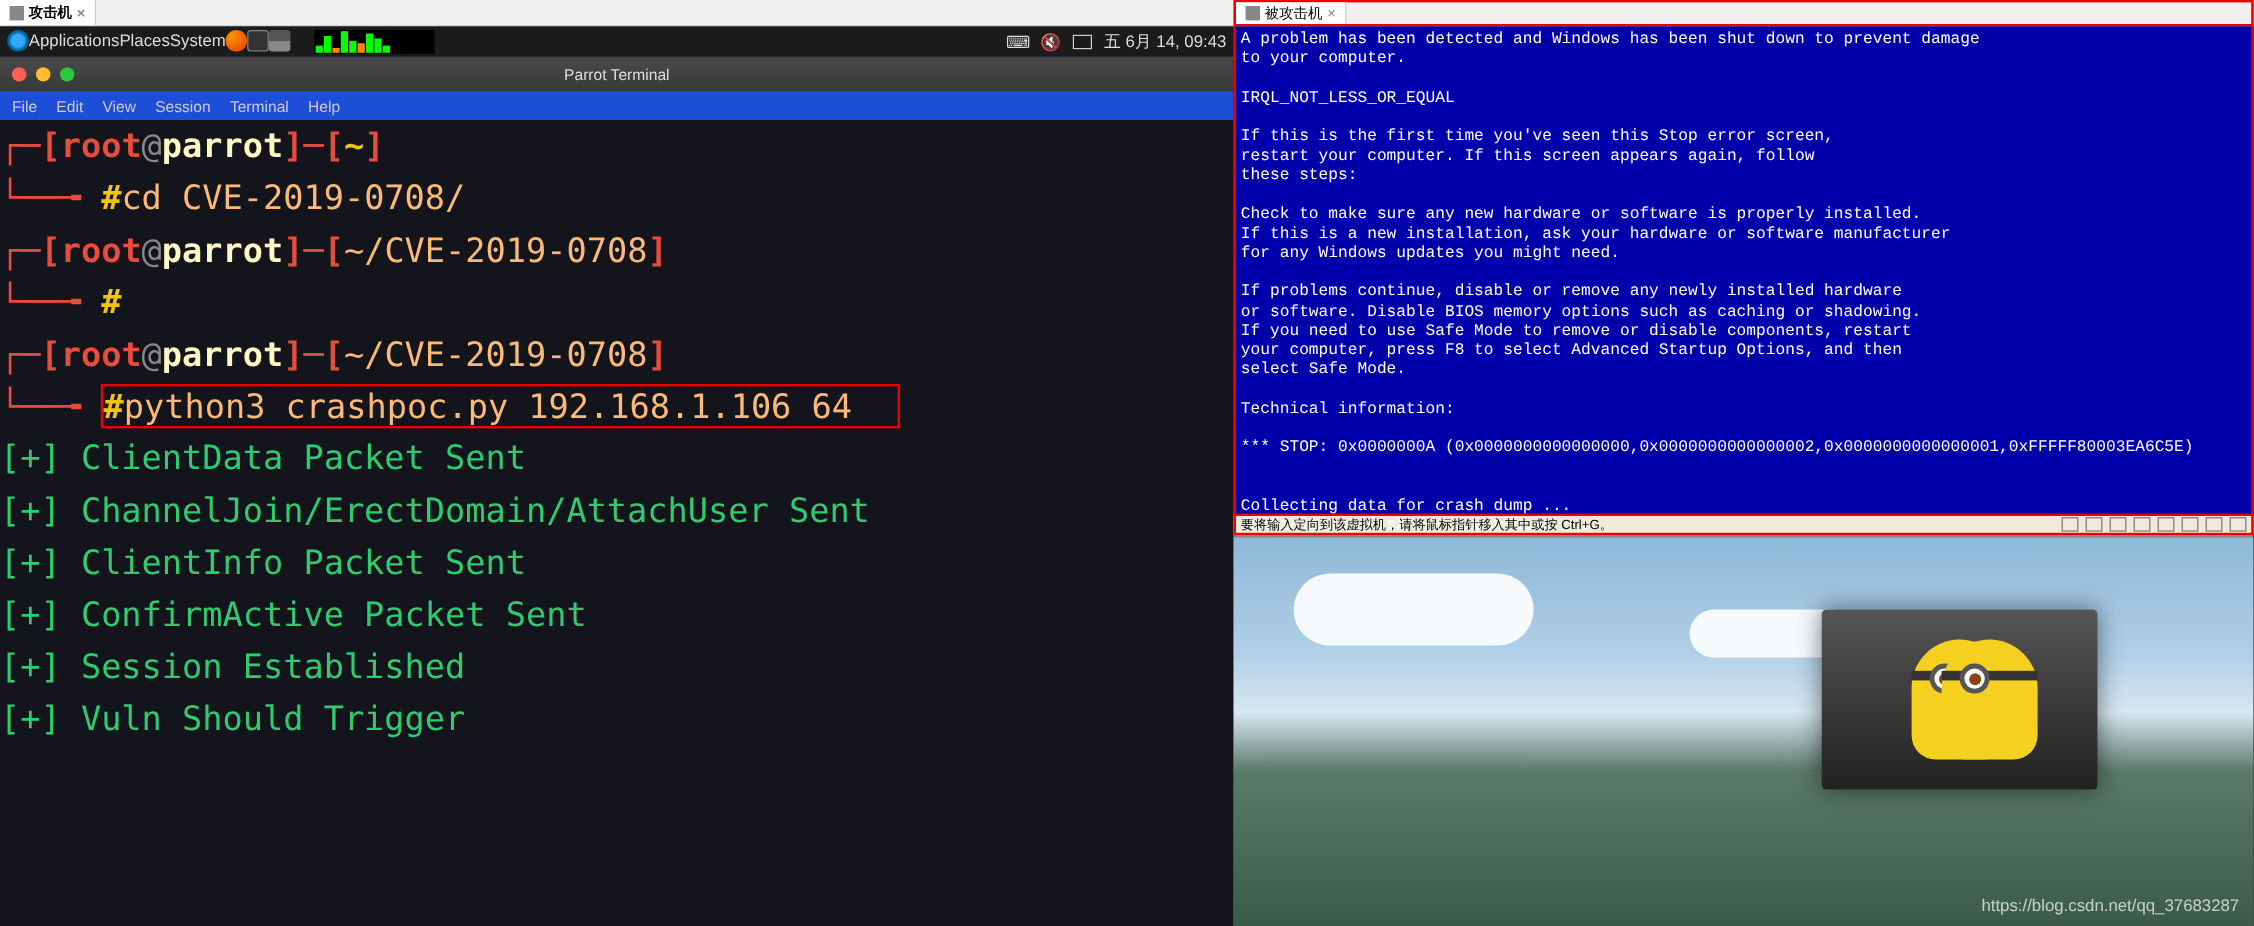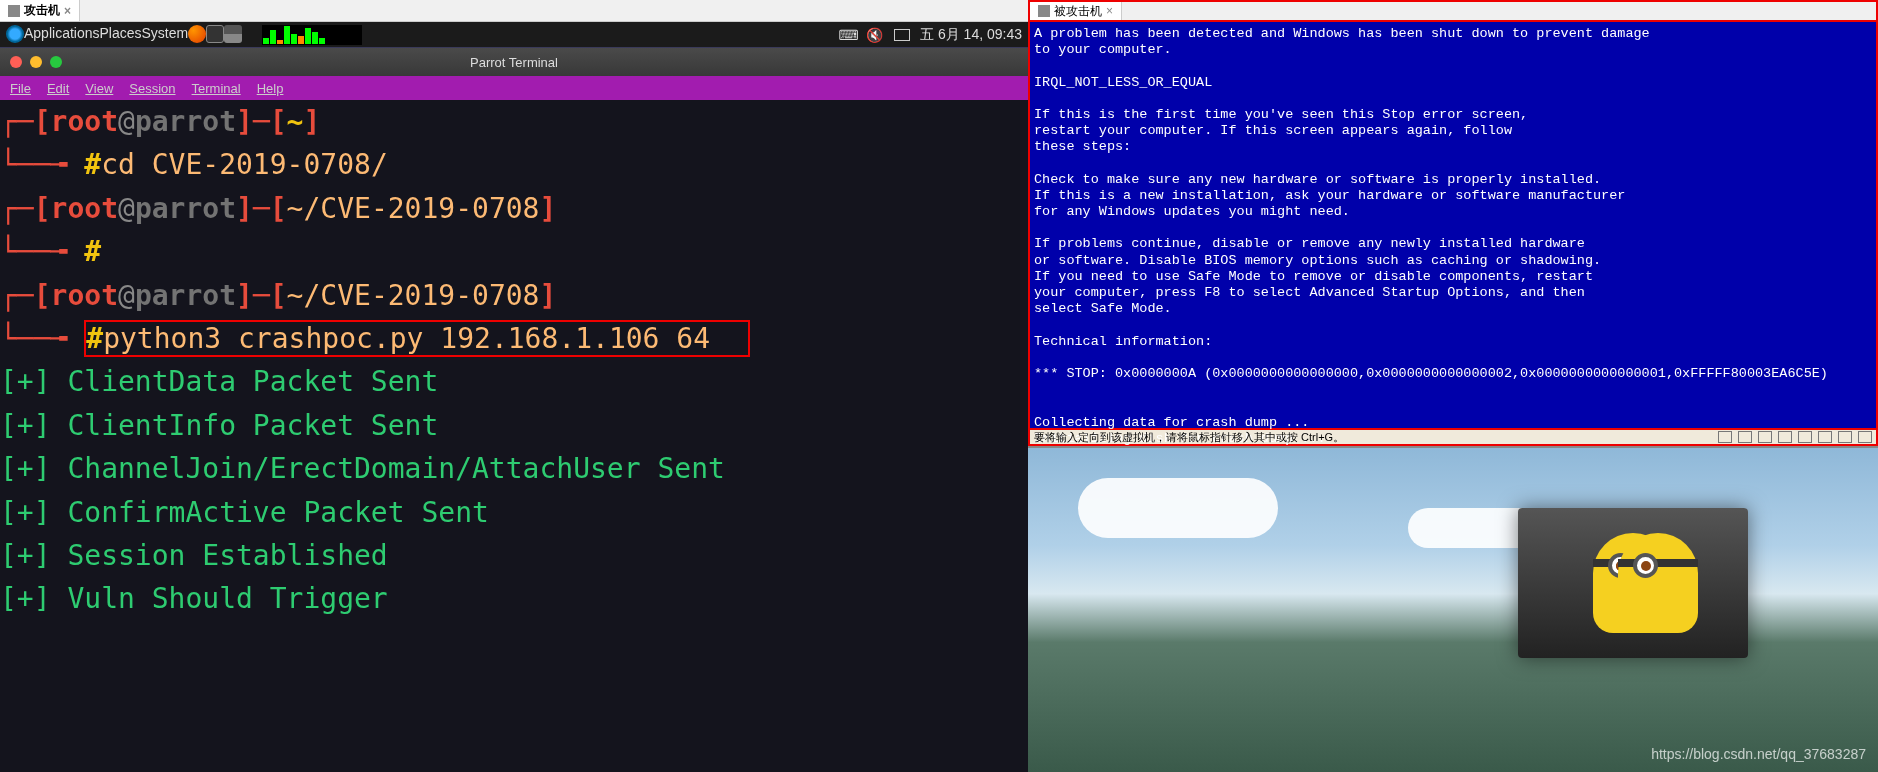--- a/index.html
+++ b/index.html
@@ -28,29 +28,29 @@
 
   
   .term-titlebar { height: 28px; background: linear-gradient(#4a4a4a, #383838); display: flex; align-items: center; color: #ddd; font-family: sans-serif; font-size: 13px; }
   .traffic-lights { display: flex; gap: 8px; padding: 0 10px; }
   .light { width: 12px; height: 12px; border-radius: 50%; }
   .light.red { background: #ff5f56; }
   .light.yellow { background: #ffbd2e; }
   .light.green { background: #27c93f; }
   .term-title { position: absolute; left: 0; right: 0; text-align: center; pointer-events: none; }
   
-  .term-menubar { height: 24px; background: #a21caf; display: flex; align-items: center; gap: 16px; padding: 0 10px; color: #ccc; font-family: sans-serif; font-size: 13px; text-decoration: underline; }
+  .term-menubar { height: 24px; background: #1d4ed8; display: flex; align-items: center; gap: 16px; padding: 0 10px; color: #ccc; font-family: sans-serif; font-size: 13px; }
   
   
   .term-body { position: absolute; top: 100px; left: 0; width: 1028px; height: 672px; background: rgba(15,15,25,0.85); font-family: "DejaVu Sans Mono", monospace; font-size: 28px; line-height: 1.55; padding: 0; }
   .ghost-bg { position: absolute; inset: 0; background: #2a2a32; opacity: 0.2; }
   .term-content { position: relative; }
   .prompt-line { white-space: pre; }
   .red { color: #e74c3c; font-weight: bold; }
-  .cyan { color: #737373; font-weight: bold; }
+  .cyan { color: #fef9c3; font-weight: bold; }
   .grey { color: #888; }
   .yellow { color: #f1c40f; font-weight: bold; }
   .green { color: #fdba74; }
   .output { color: #2ecc71; }
   
   
   .right-tabbar { height: 22px; background: #f0f0f0; display: flex; border: 2px solid #e00; border-bottom: 2px solid #e00; font-family: sans-serif; font-size: 12px; }
   
   .bsod { background: #0000AA; color: #fff; font-family: Liberation Mono, monospace; font-size: 13.5px; line-height: 1.2; padding: 4px 4px; height: 408px; white-space: pre-wrap; border: 2px solid #e00; border-top: none; }
   
@@ -133,22 +133,22 @@
   <div class="term-body">
     <div class="ghost-bg"></div>
     <div class="term-content">
 <div class="prompt-line"><span class="red">┌─[</span><span class="red">root</span><span class="grey">@</span><span class="cyan">parrot</span><span class="red">]─[</span><span class="yellow">~</span><span class="red">]</span></div>
 <div class="prompt-line"><span class="red">└──╼ </span><span class="yellow">#</span><span class="green">cd CVE-2019-0708/</span></div>
 <div class="prompt-line"><span class="red">┌─[</span><span class="red">root</span><span class="grey">@</span><span class="cyan">parrot</span><span class="red">]─[</span><span class="green">~/CVE-2019-0708</span><span class="red">]</span></div>
 <div class="prompt-line"><span class="red">└──╼ </span><span class="yellow">#</span></div>
 <div class="prompt-line"><span class="red">┌─[</span><span class="red">root</span><span class="grey">@</span><span class="cyan">parrot</span><span class="red">]─[</span><span class="green">~/CVE-2019-0708</span><span class="red">]</span></div>
 <div class="prompt-line"><span class="red">└──╼ </span><span style="border:2.5px solid #e00;padding:0 4px 0 0"><span class="yellow">#</span><span class="green">python3 crashpoc.py 192.168.1.106 64</span>  </span></div>
 <div class="prompt-line output">[+] ClientData Packet Sent</div>
+<div class="prompt-line output">[+] ChannelJoin/ErectDomain/AttachUser Sent</div>
 <div class="prompt-line output">[+] ClientInfo Packet Sent</div>
-<div class="prompt-line output">[+] ChannelJoin/ErectDomain/AttachUser Sent</div>
 <div class="prompt-line output">[+] ConfirmActive Packet Sent</div>
 <div class="prompt-line output">[+] Session Established</div>
 <div class="prompt-line output">[+] Vuln Should Trigger</div>
     </div>
   </div>
 </div>
 
 <div class="right-pane">
   <div class="right-tabbar">
     <div class="tab">

